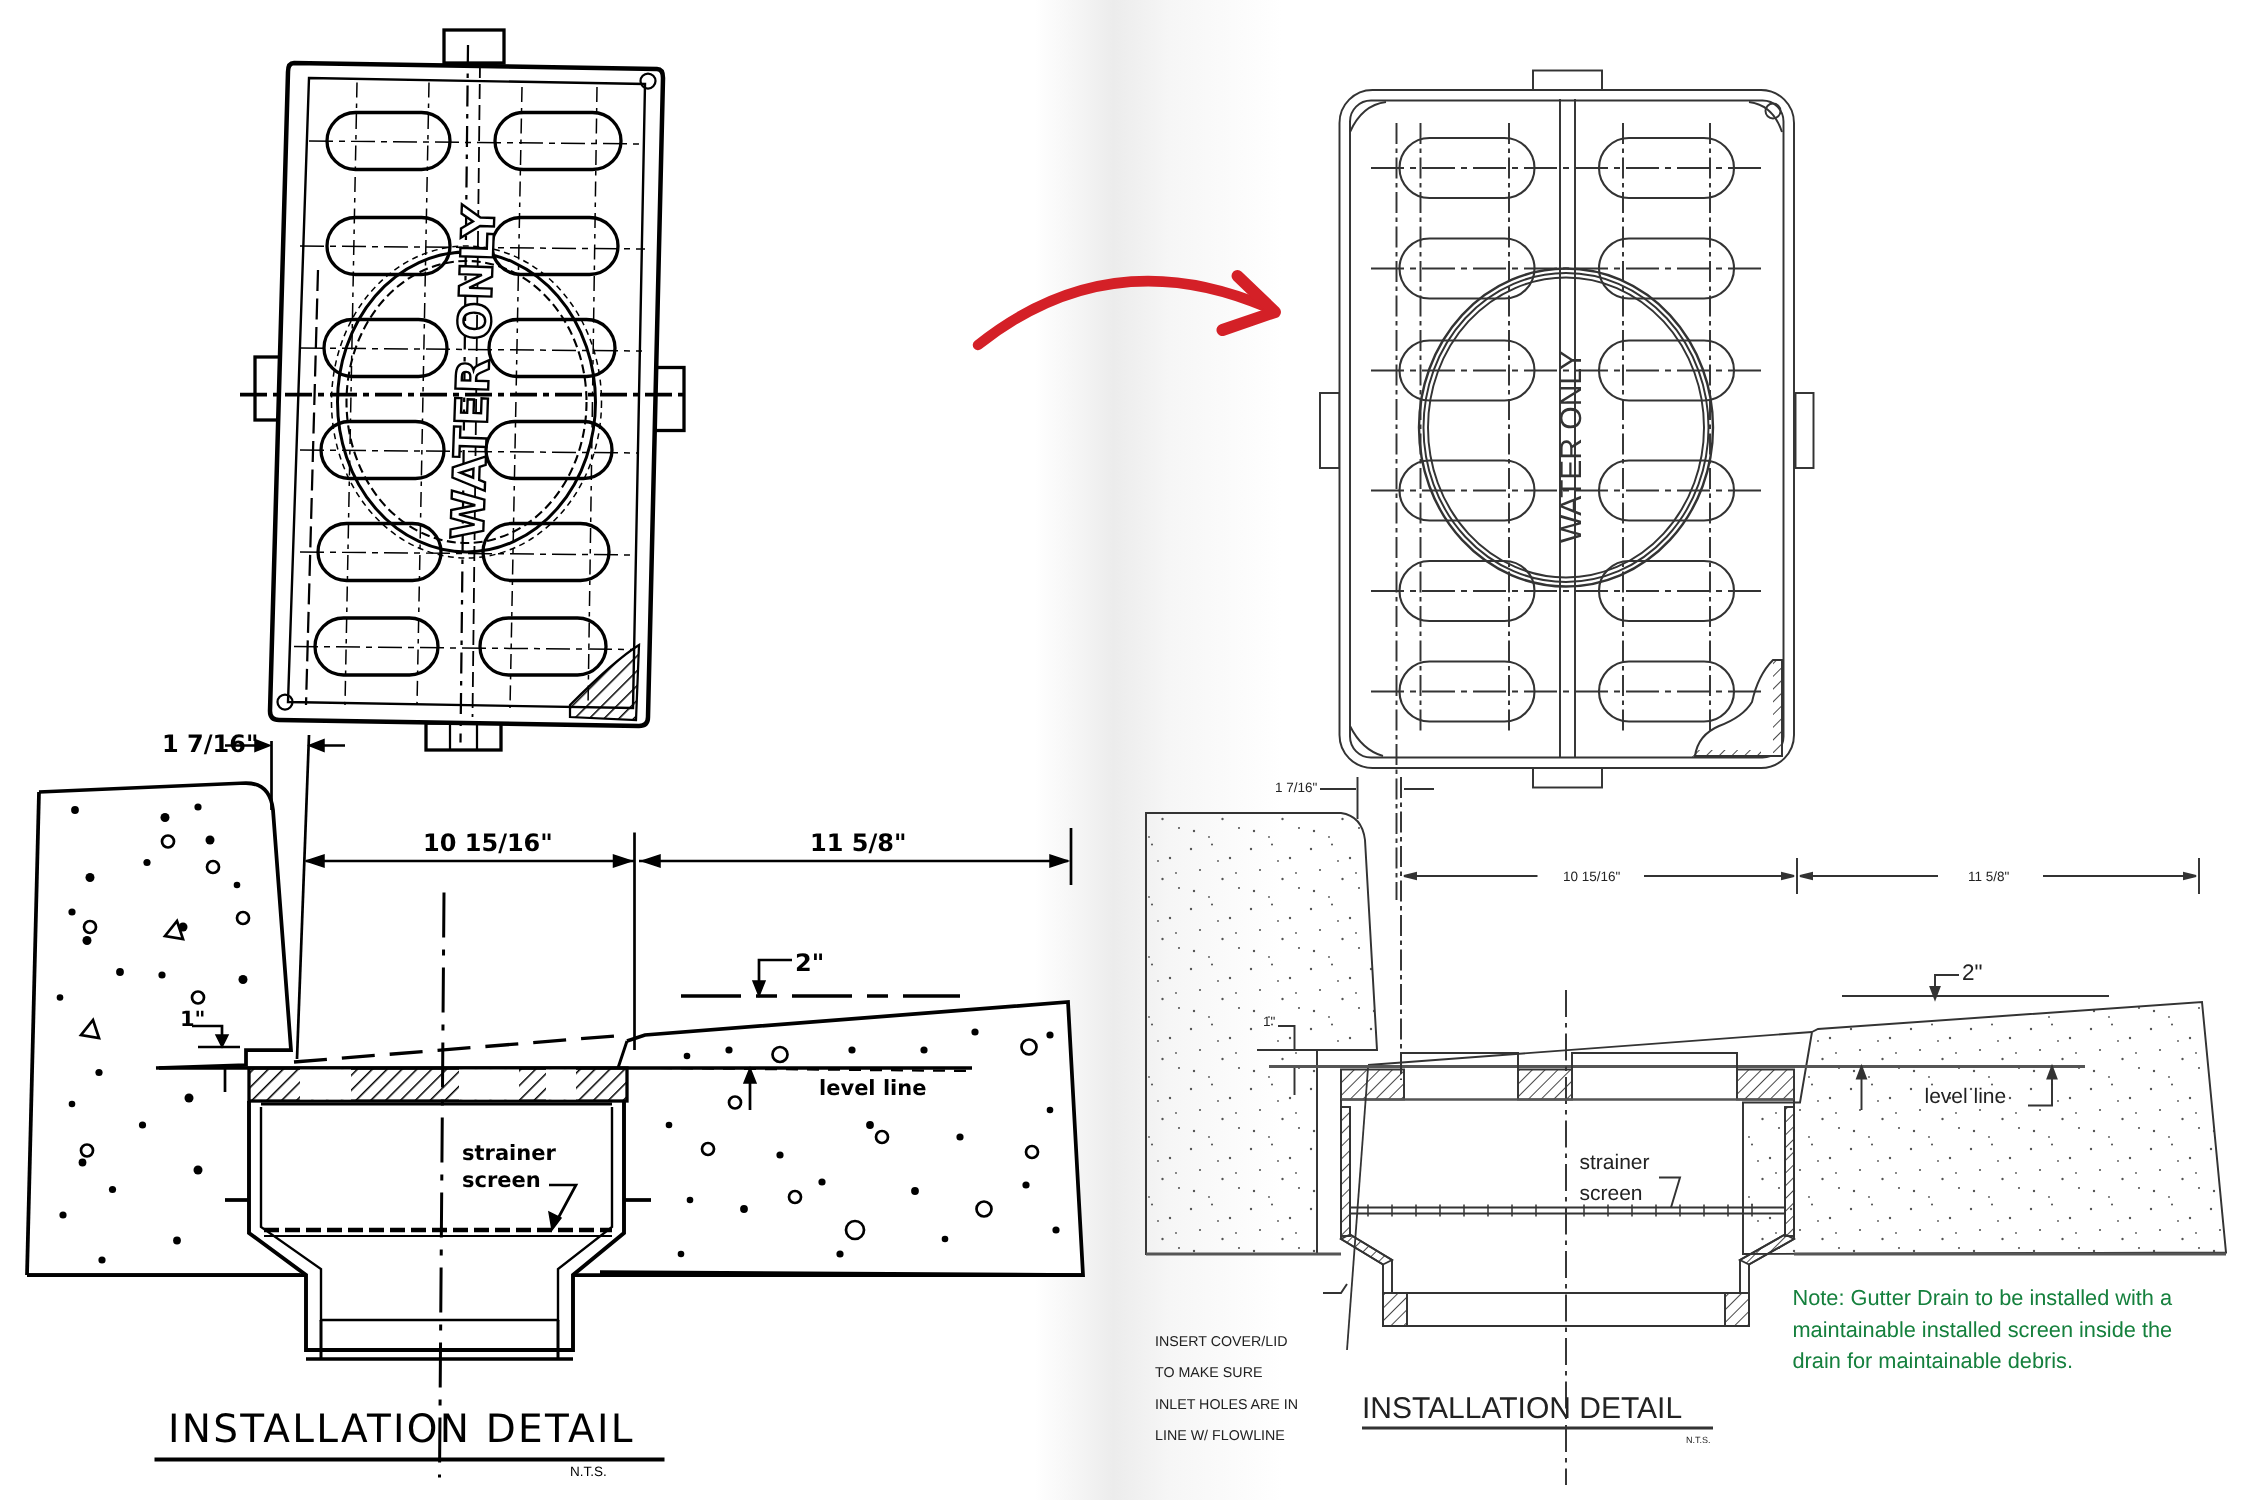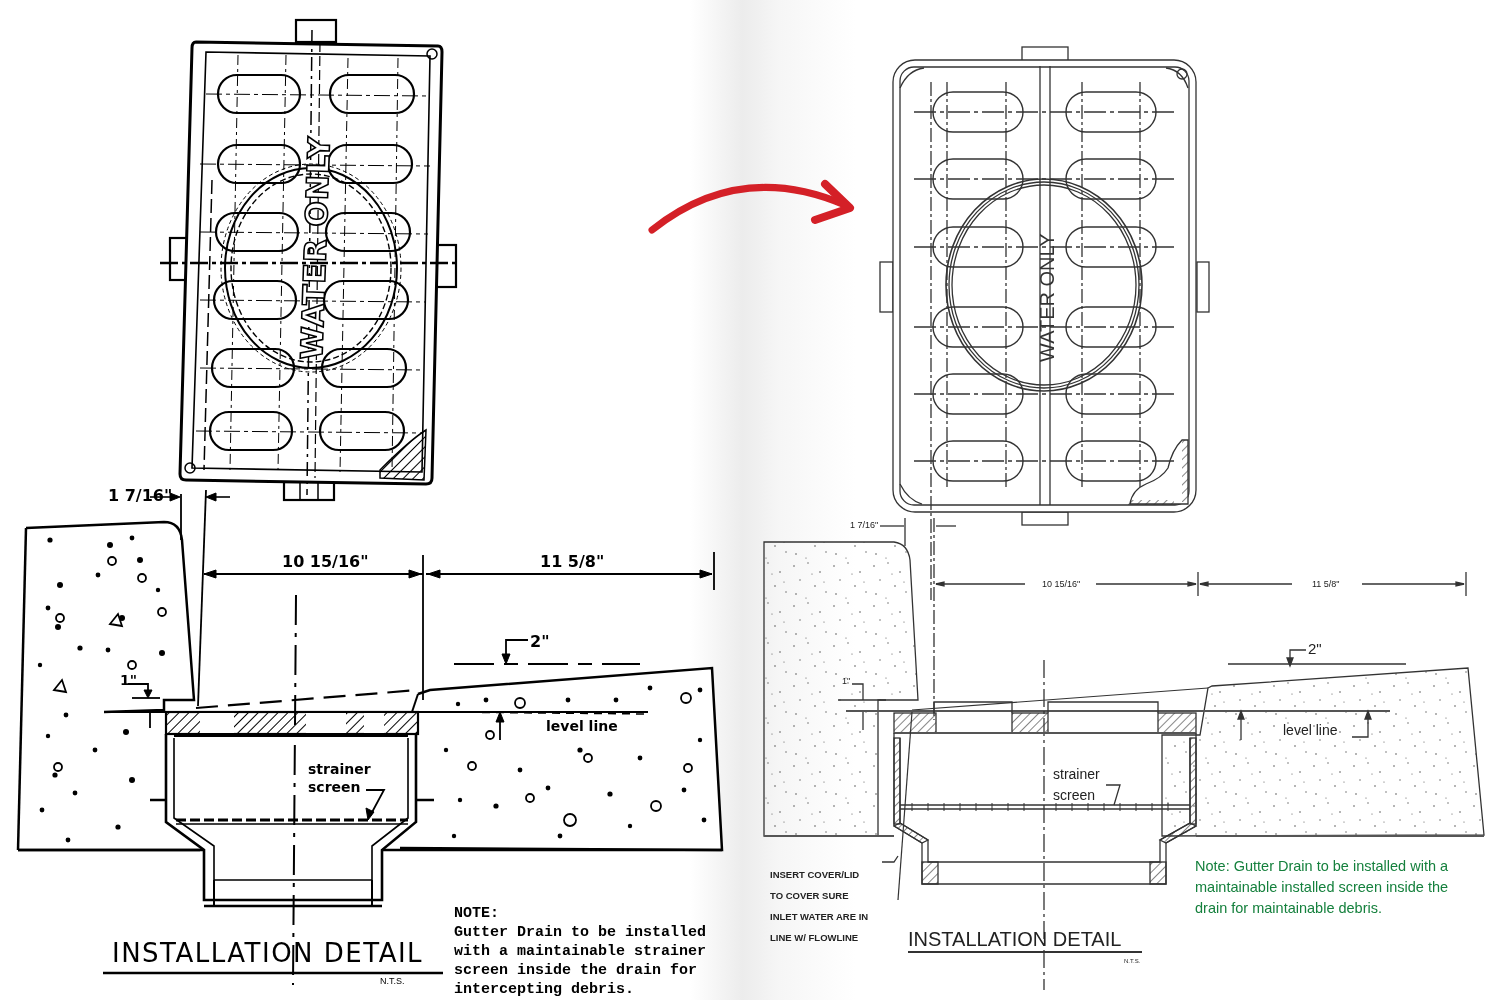--- a/index.html
+++ b/index.html
@@ -234,27 +234,20 @@
   <div class="lbl old" style="left:540px;top:552px;font-size:16px;">11 5/8"</div>
   <div class="lbl old" style="left:530px;top:632px;font-size:16px;">2"</div>
   <div class="lbl old" style="left:120px;top:672px;font-size:14px;">1"</div>
   <div class="lbl old" style="left:546px;top:718px;font-size:14px;">level line</div>
   <div class="lbl old" style="left:308px;top:760px;font-size:14px;line-height:18px;">
     <div>strainer</div>
     <div>screen</div>
   </div>
   <div class="lbl" style="left:112px;top:938px;font-size:26px;letter-spacing:1.5px;font-family:'DejaVu Sans',sans-serif;color:#000;">INSTALLATION DETAIL</div>
   <div class="lbl" style="left:380px;top:976px;font-size:9px;color:#000;">N.T.S.</div>
-  <div class="lbl mono" style="left:454px;top:904px;font-size:15px;line-height:19px;">
-    <div>NOTE:</div>
-    <div>Gutter Drain to be installed</div>
-    <div>with a maintainable strainer</div>
-    <div>screen inside the drain for</div>
-    <div>intercepting debris.</div>
-  </div>
 </div>
 
 <svg id="arrow" viewBox="0 0 230 80">
   <path d="M12,60 Q100,-10 205,35" stroke="#d42027" stroke-width="7" fill="none" stroke-linecap="round"></path>
   <path d="M185,14 L210,38 L175,50" stroke="#d42027" stroke-width="8" fill="none" stroke-linecap="round" stroke-linejoin="round"></path>
 </svg>
 
 <div class="panel" id="panel-right">
   <svg width="750" height="1000">
     <defs>
@@ -418,24 +411,24 @@
   <div class="lbl cad" style="left:100px;top:520px;font-size:9px;">1 7/16"</div>
   <div class="lbl cad" style="left:292px;top:579px;font-size:9px;">10 15/16"</div>
   <div class="lbl cad" style="left:562px;top:579px;font-size:9px;">11 5/8"</div>
   <div class="lbl cad" style="left:558px;top:640px;font-size:15px;">2"</div>
   <div class="lbl cad" style="left:92px;top:676px;font-size:9px;">1"</div>
   <div class="lbl cad" style="left:533px;top:722px;font-size:14px;">level line</div>
   <div class="lbl cad" style="left:303px;top:764px;font-size:14px;line-height:21px;">
     <div>strainer</div>
     <div>screen</div>
   </div>
-  <div class="lbl cad" style="left:20px;top:864px;font-size:9.5px;line-height:21px;font-weight:bold;">
+  <div class="lbl cad" style="left:20px;top:884px;font-size:9.5px;line-height:21px;">
     <div>INSERT COVER/LID</div>
-    <div>TO COVER SURE</div>
-    <div>INLET WATER ARE IN</div>
+    <div>TO MAKE SURE</div>
+    <div>INLET HOLES ARE IN</div>
     <div>LINE W/ FLOWLINE</div>
   </div>
   <div class="lbl cad" style="left:158px;top:928px;font-size:20px;color:#222;">INSTALLATION DETAIL</div>
   <div class="lbl cad" style="left:374px;top:958px;font-size:6px;">N.T.S.</div>
   <div class="lbl cad" style="left:445px;top:856px;font-size:14.5px;line-height:21px;color:#15803d;">
     <div>Note: Gutter Drain to be installed with a</div>
     <div>maintainable installed screen inside the</div>
     <div>drain for maintainable debris.</div>
   </div>
 </div>

